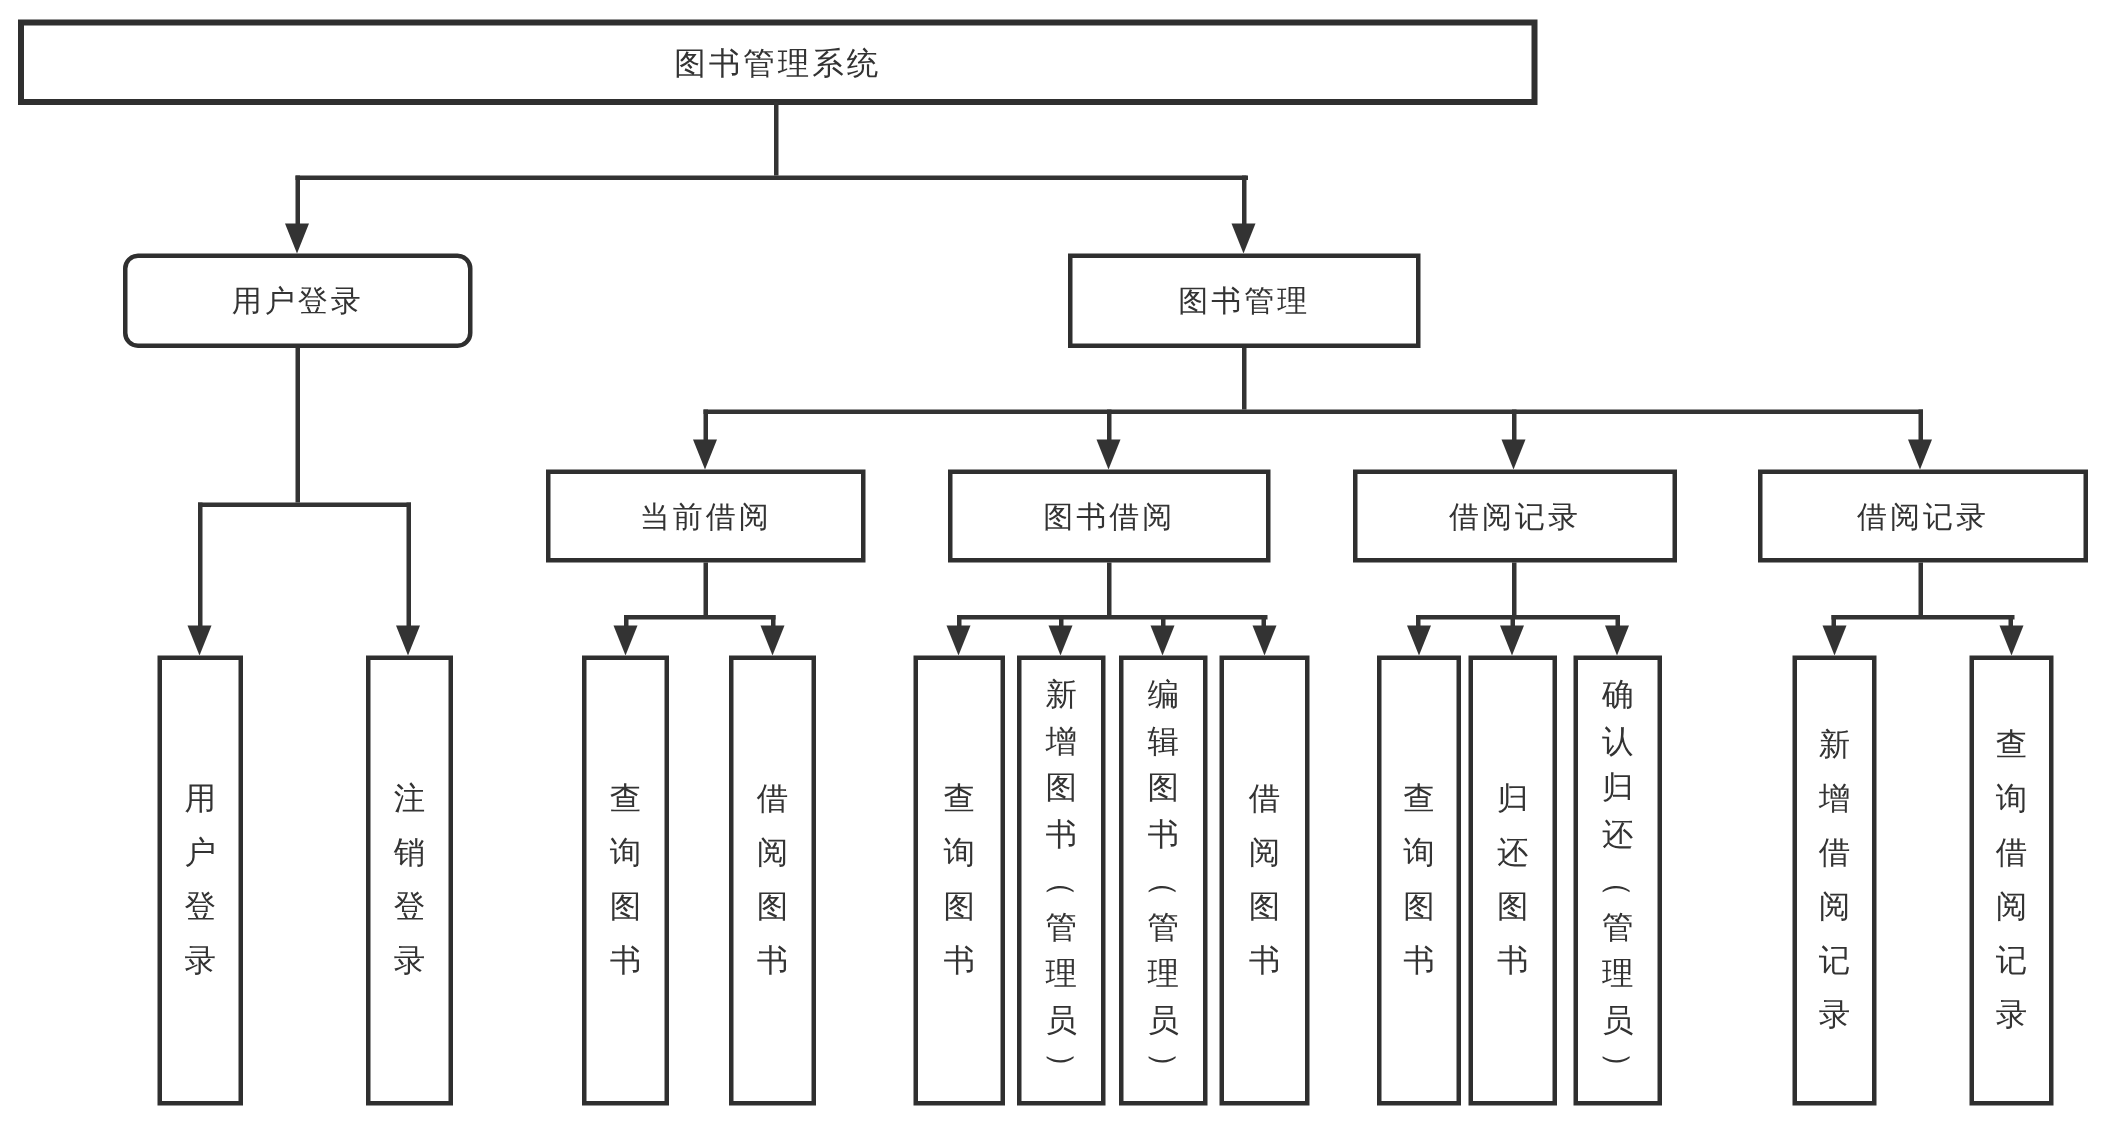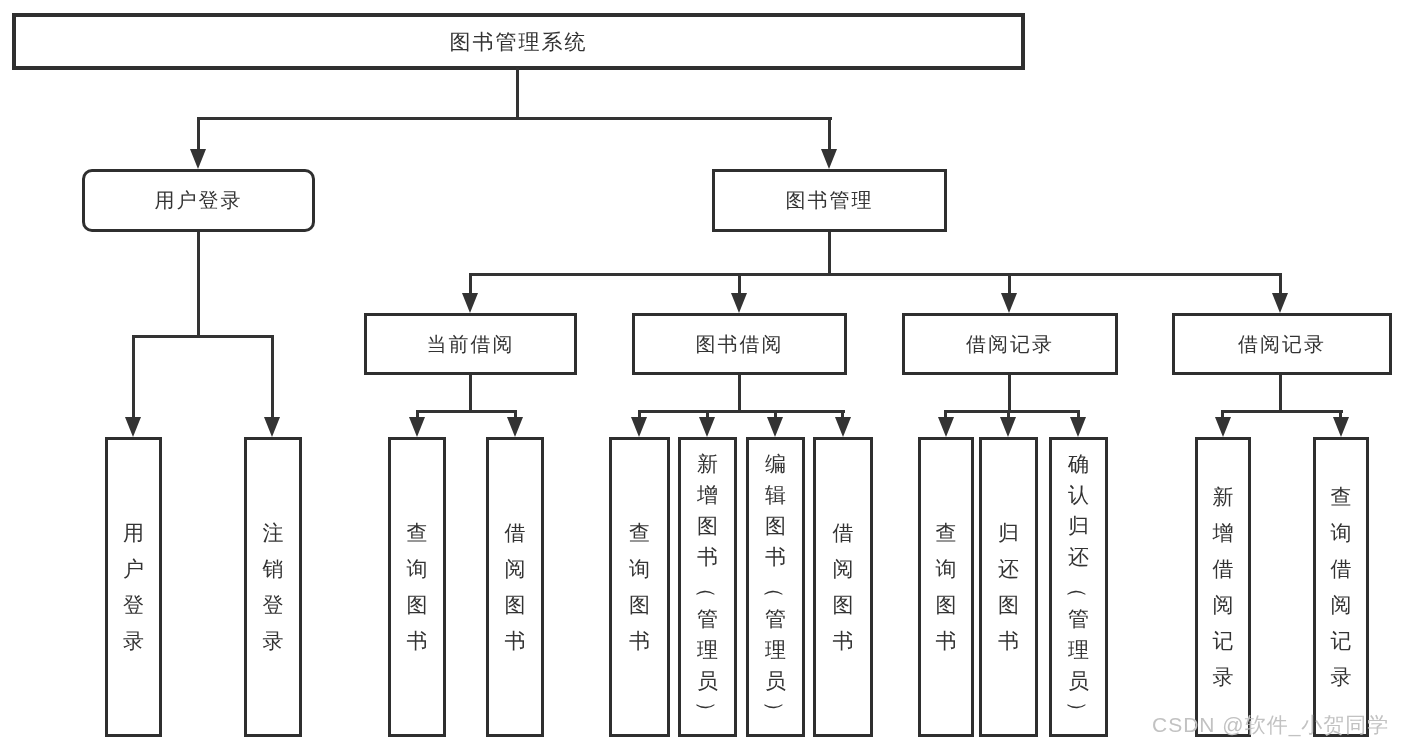--- a/index.html
+++ b/index.html
@@ -247,15 +247,14 @@
     <div class="vlabel">
         <span class="vchar">查</span>
         <span class="vchar">询</span>
         <span class="vchar">借</span>
         <span class="vchar">阅</span>
         <span class="vchar">记</span>
         <span class="vchar">录</span>
       </div>
   </div>
 
-  <div class="watermark">CSDN @软件_小贺同学</div>
 
 </div>
 
 </body></html>

